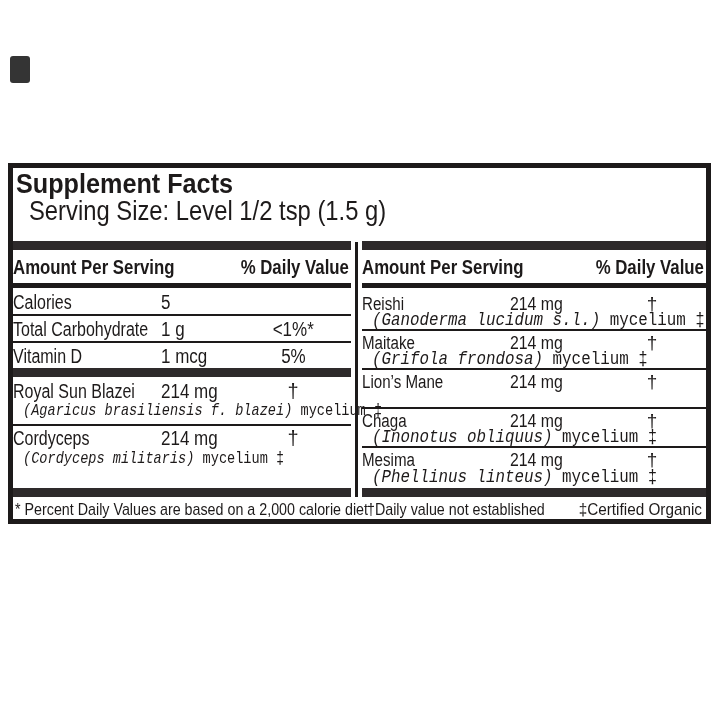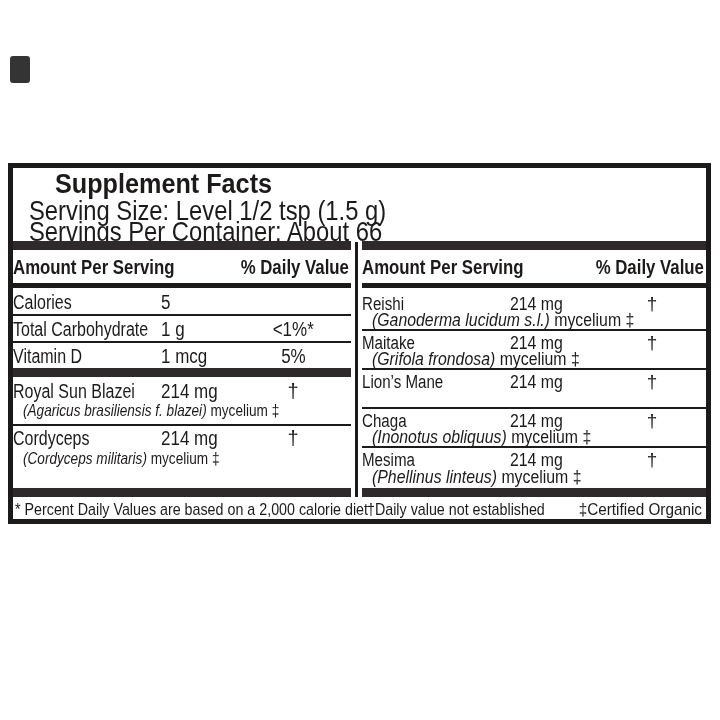--- a/index.html
+++ b/index.html
@@ -5,37 +5,37 @@
   html,body{margin:0;padding:0;background:#fff;}
   .page{position:relative;width:720px;height:720px;background:#fff;overflow:hidden;
         font-family:"Liberation Sans",sans-serif;color:#1d1a1a;}
   .corner-mark{position:absolute;left:10px;top:56px;width:20px;height:27px;background:#343434;border-radius:3px;}
   .box{position:absolute;left:8px;top:163px;width:693px;height:351px;border:5px solid #1d1a1a;background:#fff;}
   .inner{position:absolute;left:0;top:0;width:693px;height:351px;}
   .t{display:inline-block;white-space:nowrap;transform-origin:0 50%;}
   .s80{transform:scaleX(.80);} .s84{transform:scaleX(.84);} .s85{transform:scaleX(.85);}
   .s88{transform:scaleX(.88);} .s90{transform:scaleX(.90);}
   .or{transform-origin:100% 50%;} .oc{transform-origin:50% 50%;}
-  .title{position:absolute;left:3px;top:1px;font-size:28px;font-weight:bold;line-height:30px;letter-spacing:0;margin-left:39px;}
+  .title{position:absolute;left:3px;top:1px;font-size:28px;font-weight:bold;line-height:30px;letter-spacing:0;}
   .serv{position:absolute;left:16px;font-size:28px;line-height:21px;}
   .col{position:absolute;top:0;height:351px;}
   .ln{position:absolute;left:0;right:0;}
   .bar{position:absolute;left:0;right:0;height:9px;background:#2e2a2b;}
   .hr{position:absolute;left:0;right:0;height:2px;background:#1d1a1a;}
   .hr5{position:absolute;left:0;right:0;height:5px;background:#1d1a1a;}
   .hdr{font-size:20px;font-weight:bold;line-height:25px;}
   .hdr-dv{position:absolute;right:2px;top:0;}
   .nm{font-size:20px;line-height:22px;}
   .nm-r{font-size:18px;line-height:18px;}
   .lat{font-size:17px;line-height:20px;font-style:italic;}
   .lat-r{font-size:18px;line-height:17px;font-style:italic;}
   .rom{font-style:normal;}
   .amt{position:absolute;left:148px;top:0;}
   .dvc{position:absolute;left:218px;width:124px;top:0;text-align:center;}
-  .indent{padding-left:10px;}
+  .indent{padding-left:10px;font-family:Liberation Mono, monospace;}
   .vdiv{position:absolute;left:342px;top:74px;width:3px;height:255px;background:#1d1a1a;}
   .foot{position:absolute;left:0;right:0;top:333px;font-size:17px;line-height:18px;}
   .fseg1{position:absolute;left:2px;top:0;text-decoration:underline;}
   .fseg2{position:absolute;left:354px;top:0;}
   .fseg3{position:absolute;right:4px;top:0;}
   .band{position:absolute;left:0;top:526px;width:720px;height:30px;background:#2c2829;color:#fff;
         font-size:20px;line-height:30px;}
   .band-text{padding-left:12px;}
 </style>
 </head>
@@ -46,23 +46,20 @@
   <div class="corner-mark"></div>
 
   <div class="box">
     <div class="inner">
 
       <div class="title">
         <span class="t s90">Supplement Facts</span>
       </div>
       <div class="serv" style="top:32px">
         <span class="t s85">Serving Size: Level 1/2 tsp (1.5 g)</span>
-      </div>
-      <div class="serv" style="top:53px">
-        <span class="t s85">Servings Per Container: About 66</span>
       </div>
 
       <div class="col" style="left:0;width:338px">
         <div class="bar" style="top:73px"></div>
         <div class="ln hdr" style="top:87px">
           <span class="t s84">Amount Per Serving</span>
           <span class="hdr-dv"><span class="t s84 or">% Daily Value</span></span>
         </div>
         <div class="hr5" style="top:115px"></div>
 

